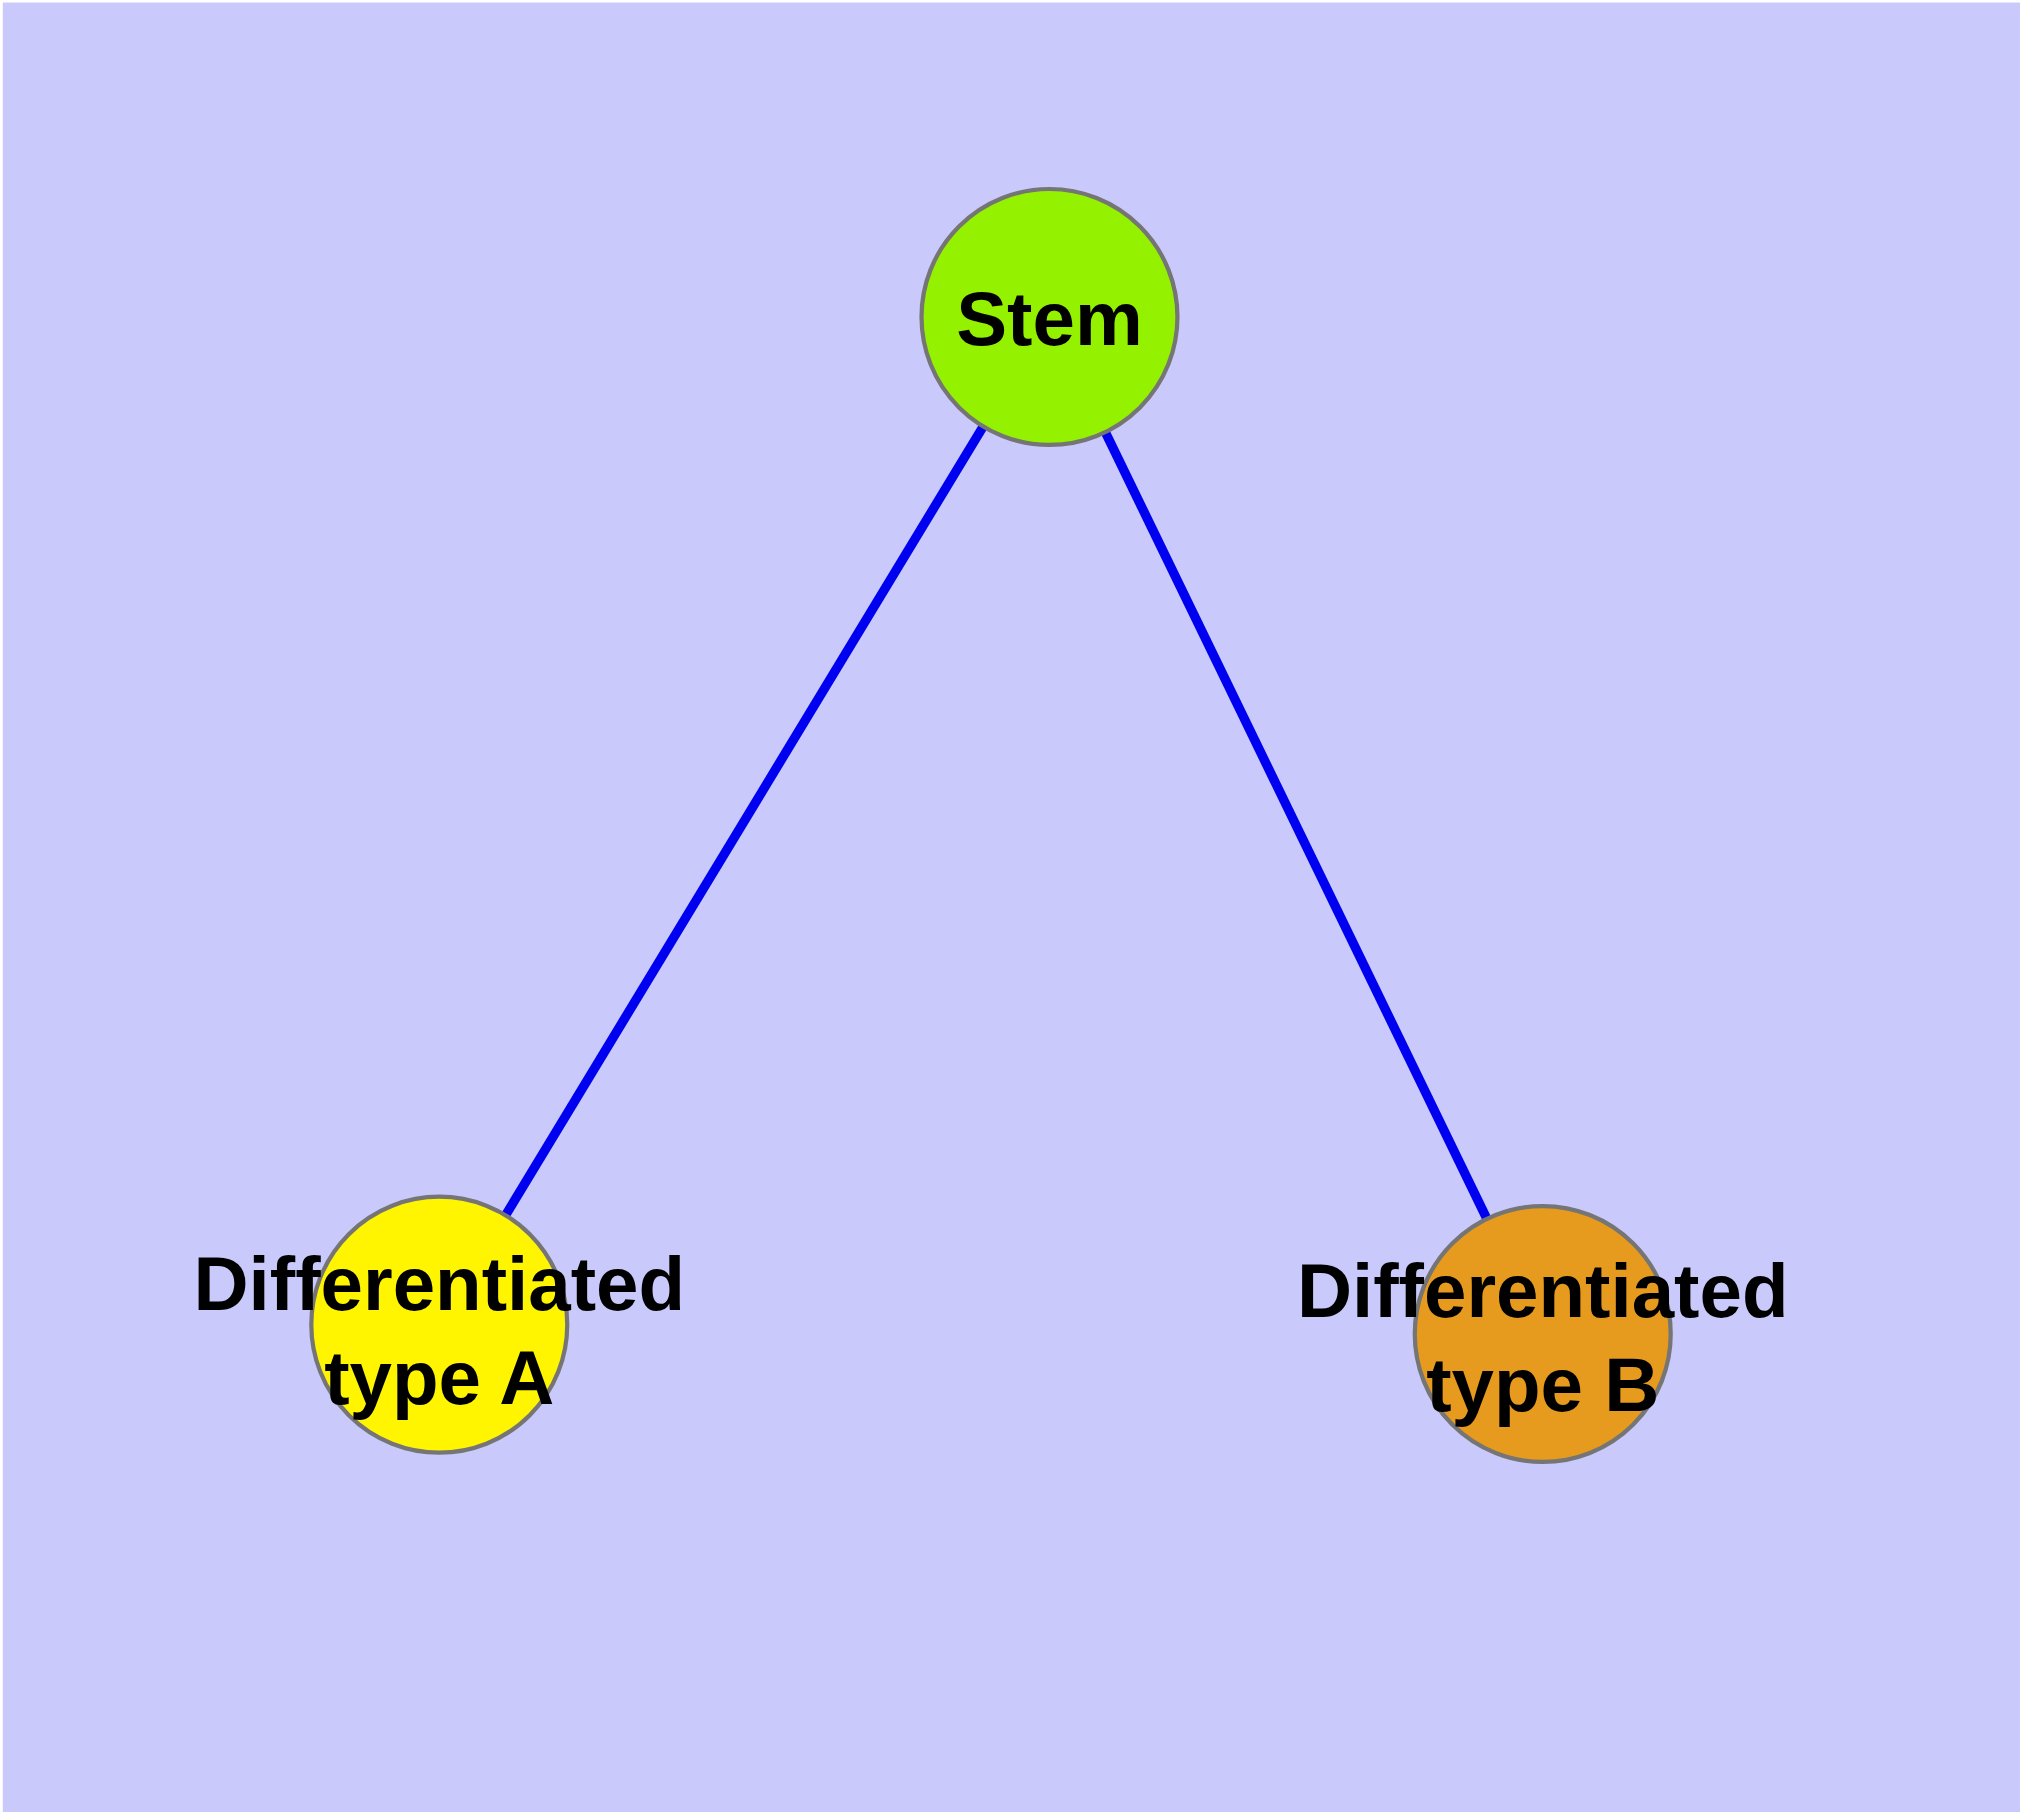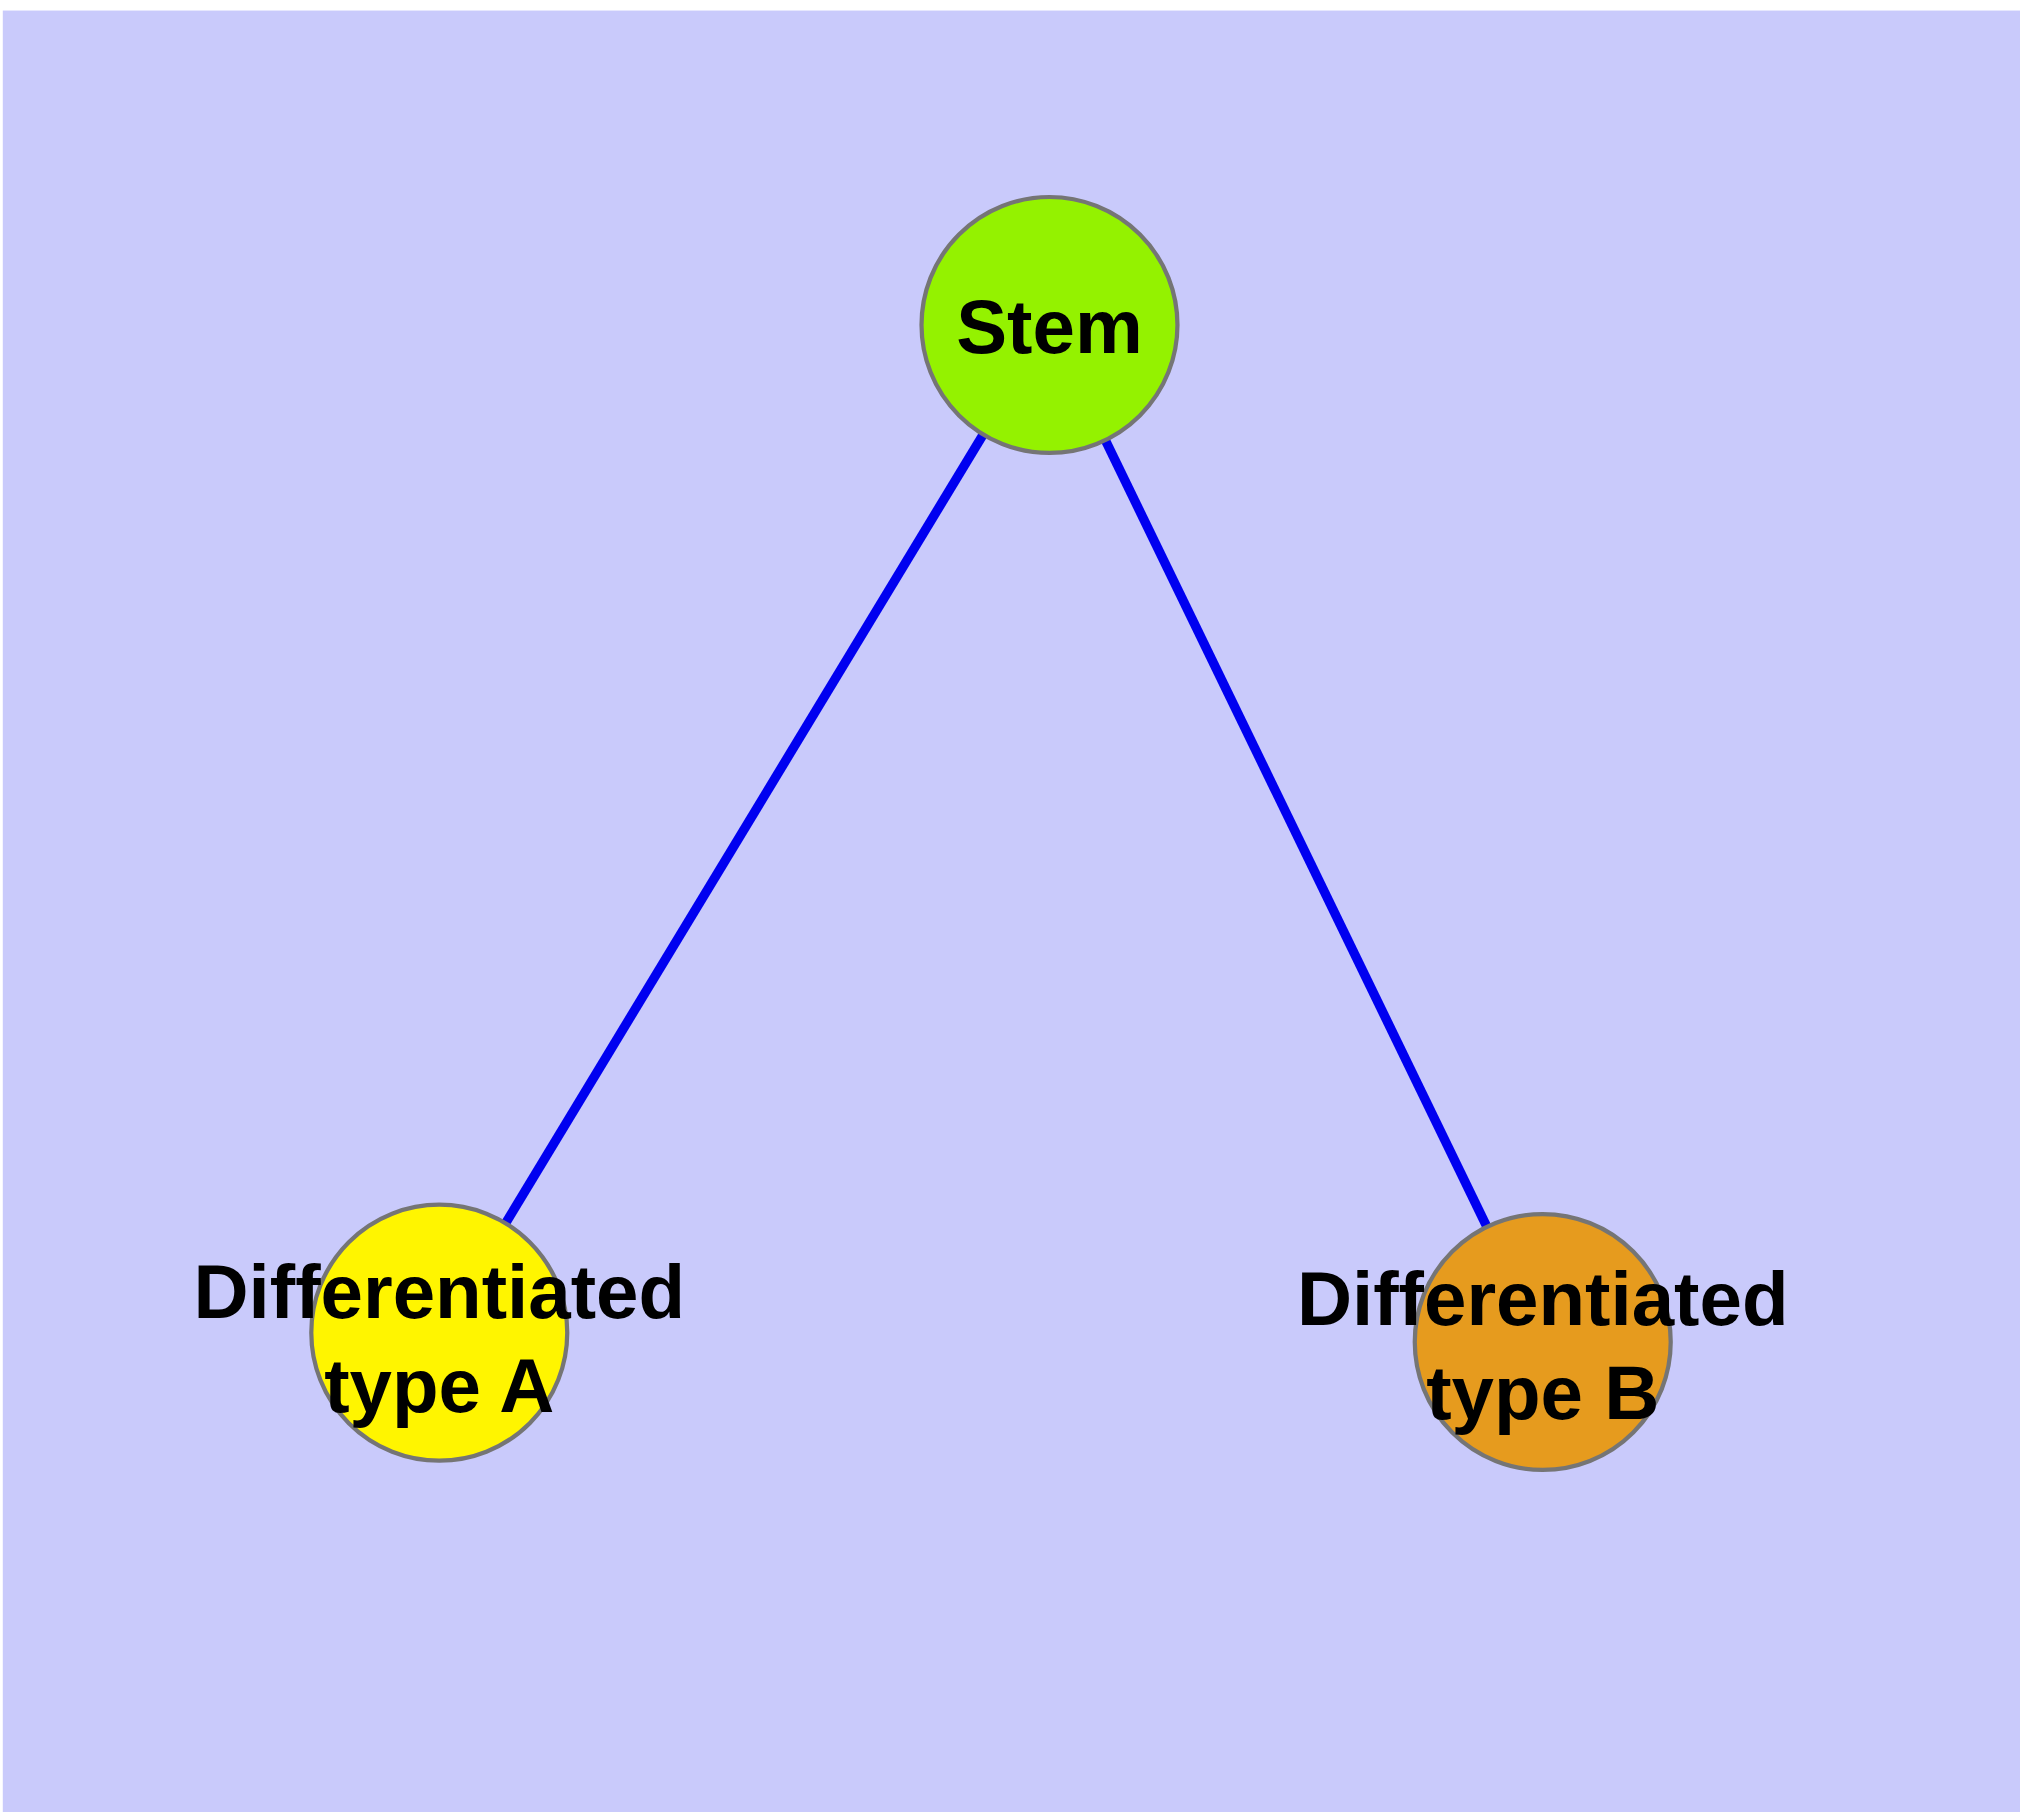--- a/index.html
+++ b/index.html
@@ -7,21 +7,21 @@
     padding: 0;
     width: 2021px;
     height: 1812px;
     background: #ffffff;
     font-family: "Liberation Sans", sans-serif;
     overflow: hidden;
   }
   #diagram-root {
     position: absolute;
     left: 0;
-    top: 8px;
+    top: 0;
     width: 2021px;
     height: 1344px;
     text-decoration: underline;
   }
   svg { display: block; }
   .edge {
     stroke-width: 11px;
     fill: none;
   }
   .node-circle {

